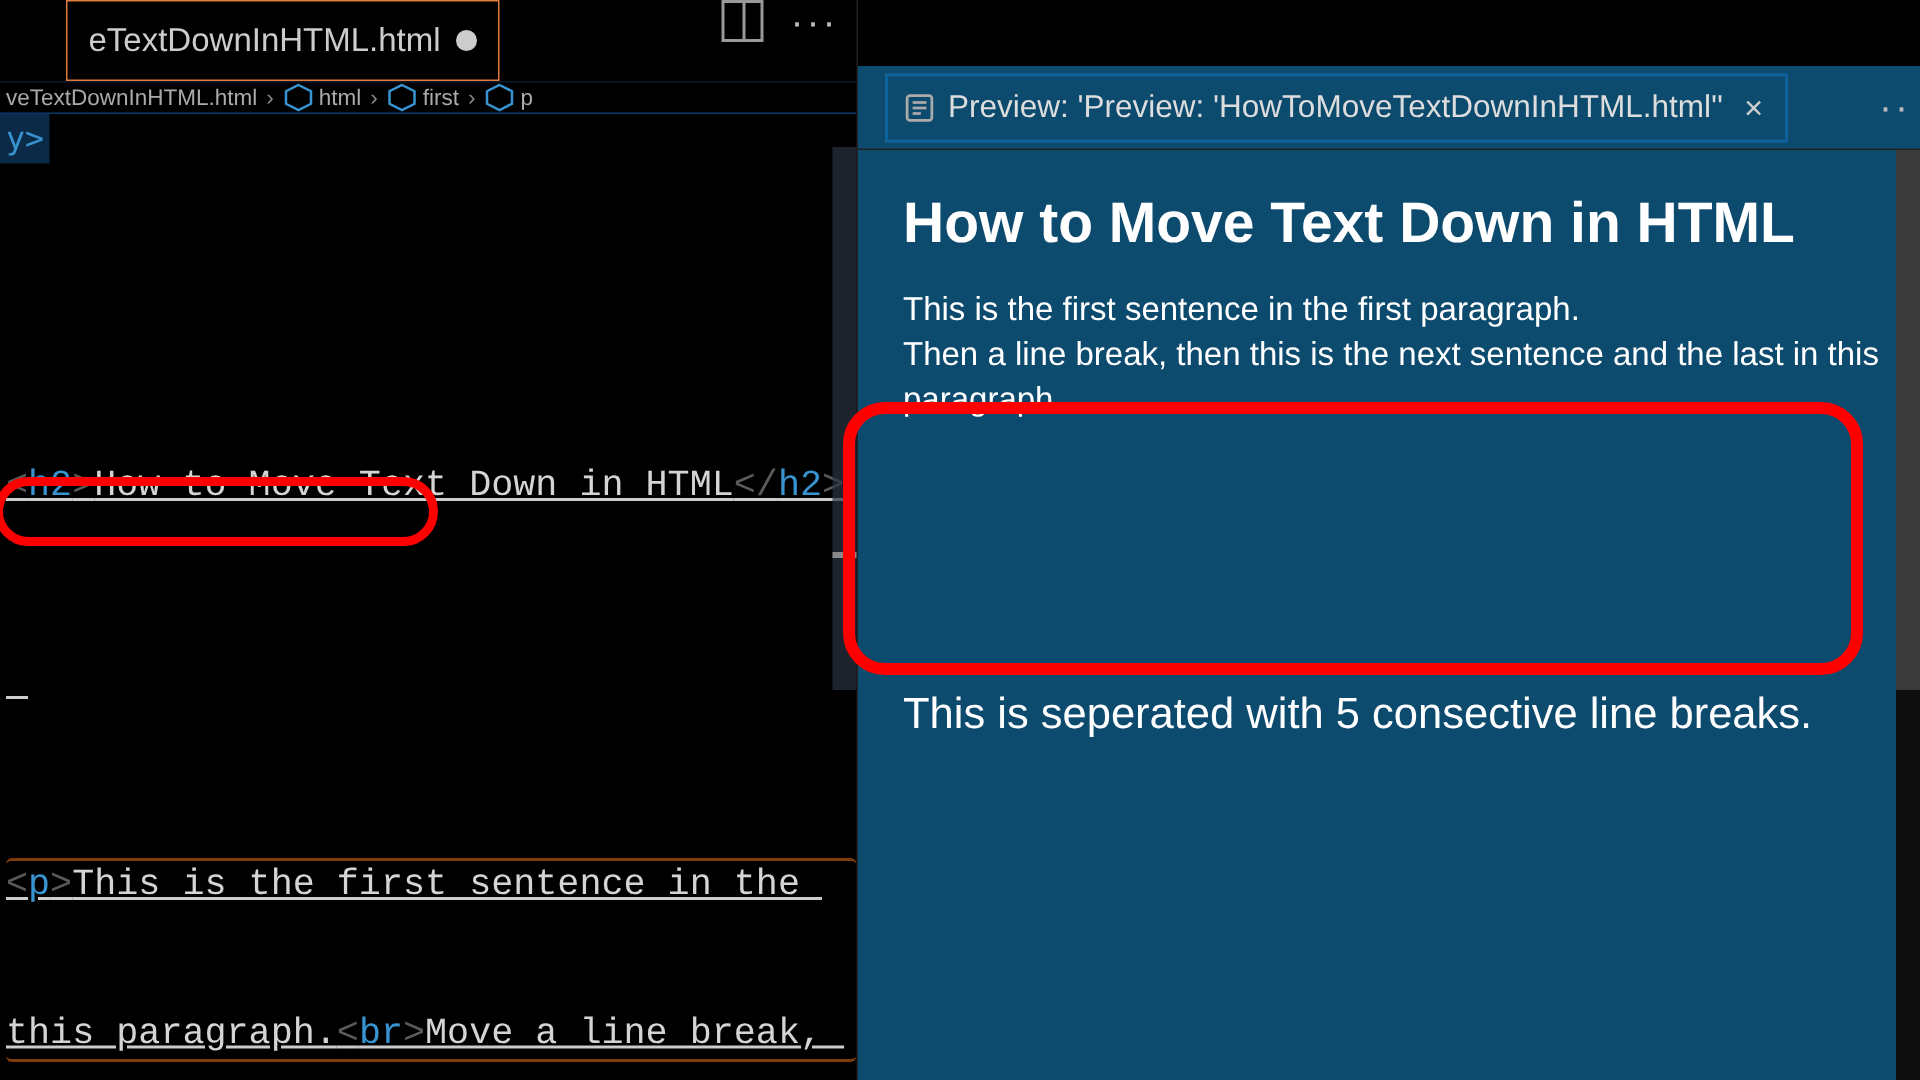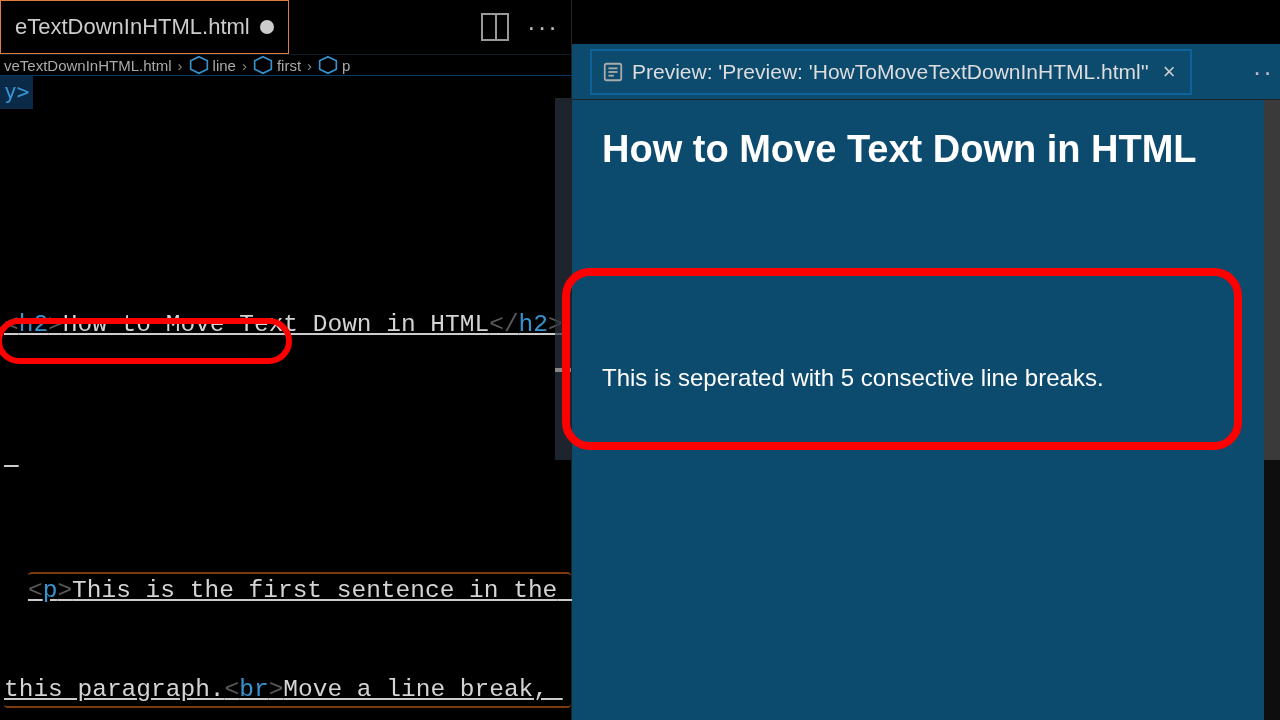--- a/index.html
+++ b/index.html
@@ -2,21 +2,21 @@
 <html><head>
 <meta charset="utf-8">
 <style>
   * { margin: 0; padding: 0; box-sizing: border-box; }
   html, body { width: 1280px; height: 720px; overflow: hidden; background: #000; font-family: "Segoe UI", Arial, sans-serif; }
   .app { display: flex; width: 100%; height: 100%; }
   .editor-pane { width: 572px; height: 100%; display: flex; flex-direction: column; background: #000; border-right: 1px solid #222; position: relative; }
   .preview-pane { flex: 1; height: 100%; display: flex; flex-direction: column; background: #0c4a6e; position: relative; margin-top: 44px; }
 
   
-  .tab-row { height: 56px; display: flex; align-items: center; border-bottom: 1px solid #333; position: relative; }
+  .tab-row { height: 56px; display: flex; align-items: flex-start; border-bottom: 1px solid #333; position: relative; margin-left: 44px; }
   .tab-row.editor { border-bottom: none; }
   .tab { height: 54px; display: flex; align-items: center; padding: 0 14px; color: #ccc; font-size: 22px; gap: 10px; }
   .tab.active { border: 1px solid #e07c3e; background: #000; }
   .tab .dirty-dot { width: 14px; height: 14px; border-radius: 50%; background: #ccc; }
   .tab-actions { margin-left: auto; display: flex; align-items: center; gap: 18px; padding-right: 12px; color: #bbb; }
   .icon-btn { display: inline-flex; align-items: center; justify-content: center; cursor: pointer; }
   .split-icon { width: 28px; height: 28px; border: 2px solid #999; position: relative; }
   .split-icon::after { content:""; position:absolute; left:50%; top:0; bottom:0; width:2px; background:#999; }
   .ellipsis { font-size: 26px; letter-spacing: 2px; color: #bbb; line-height: 1; }
   .tab-icon-doc { width: 20px; height: 24px; display: inline-block; position: relative; }
@@ -44,21 +44,21 @@
 
   
   .preview-tab-wrap { height: 56px; display: flex; align-items: center; padding-left: 18px; gap: 8px; border-bottom: 1px solid #222; }
   .preview-tab { height: 46px; border: 2px solid #0e639c; display: flex; align-items: center; padding: 0 10px 0 10px; color: #ddd; font-size: 21px; gap: 10px; }
   .preview-actions { margin-left: auto; padding-right: 6px; }
 
   
   .preview-body { padding: 28px 24px 0 30px; color: #fff; font-family: "Segoe UI", Arial, sans-serif; position: relative; flex: 1; }
   .preview-body h2 { font-size: 38px; font-weight: 700; margin-bottom: 20px; }
   .preview-body .para { font-size: 22px; line-height: 30px; margin-bottom: 8px; }
-  .preview-body .para2 { font-size: 24px; line-height: 30px; }
+  .preview-body .para2 { font-size: 29px; line-height: 30px; }
   .spacer { height: 172px; }
   .annot-red-prev { position: absolute; border: 8px solid #ff0000; border-radius: 28px; pointer-events: none; }
   .preview-scroll { position: absolute; right: 0; top: 56px; width: 16px; bottom: 0; background: #0e0e0e; }
   .preview-scroll-thumb { position: absolute; right: 0; top: 56px; width: 16px; height: 360px; background: #3a3a3a; }
 
   
   .remnant { color: #3794d1; font-family: Consolas, monospace; font-size: 21px; position: absolute; top: 0; left: 0; background: #0b2a47; padding: 0 4px; }
 </style>
 </head>
 <body>
@@ -82,21 +82,21 @@
 
     <div class="breadcrumbs">
       <span class="bc-item">
         <span>veTextDownInHTML.html</span>
       </span>
       <span class="bc-sep">›</span>
       <span class="bc-item">
         <span class="cube-icon"><svg viewBox="0 0 24 24">
               <polygon points="12,2 22,7 22,17 12,22 2,17 2,7" fill="none" stroke="#3794d1" stroke-width="2"></polygon>
             </svg></span>
-        <span>line</span>
+        <span>html</span>
       </span>
       <span class="bc-sep">›</span>
       <span class="bc-item">
         <span class="cube-icon"><svg viewBox="0 0 24 24">
               <polygon points="12,2 22,7 22,17 12,22 2,17 2,7" fill="none" stroke="#3794d1" stroke-width="2"></polygon>
             </svg></span>
         <span>first</span>
       </span>
       <span class="bc-sep">›</span>
       <span class="bc-item">
@@ -108,21 +108,21 @@
     </div>
 
     <div class="code-area">
       <span class="remnant">y&gt;</span>
       <div style="height:26px"></div>
 
       <div class="code-line"><span class="tag-bracket">&lt;</span><span class="tag-name">h2</span><span class="tag-bracket">&gt;</span><span class="attr-text">How to Move Text Down in HTML</span><span class="tag-bracket">&lt;/</span><span class="tag-name">h2</span><span class="tag-bracket">&gt;</span></div>
 
       <div class="code-line">&nbsp;</div>
 
-      <div class="code-line soft-border" style="border-left:none;border-right:none;border-bottom:none;margin-left:24px;"><span class="tag-bracket">&lt;</span><span class="tag-name">p</span><span class="tag-bracket">&gt;</span><span class="attr-text">This is the first sentence in the </span></div>
+      <div class="code-line soft-border" style="border-left:none;border-right:none;border-bottom:none;"><span class="tag-bracket">&lt;</span><span class="tag-name">p</span><span class="tag-bracket">&gt;</span><span class="attr-text">This is the first sentence in the </span></div>
       <div class="code-line soft-border" style="border-top:none;border-left:none;border-right:none;"><span class="attr-text">this paragraph.</span><span class="tag-bracket">&lt;</span><span class="tag-name">br</span><span class="tag-bracket">&gt;</span><span class="attr-text">Move a line break, </span></div>
       
       
 
       
 
       
       
 
       
@@ -153,20 +153,24 @@
         <span>Preview: 'Preview: 'HowToMoveTextDownInHTML.html''</span>
         <span class="close-x">×</span>
       </div>
       <div class="preview-actions">
         <span class="icon-btn ellipsis">··</span>
       </div>
     </div>
 
     <div class="preview-body">
       <h2>How to Move Text Down in HTML</h2>
+      <div class="para">
+        <span>This is the first sentence in the first paragraph.</span><br>
+        <span>Then a line break, then this is the next sentence and the last in this paragraph.</span>
+      </div>
       <div class="spacer"></div>
       <div class="para2">This is seperated with 5 consective line breaks.</div>
 
       <div class="annot-red-prev" style="left:-10px; top:168px; width:680px; height:182px;"></div>
     </div>
 
     <div class="preview-scroll"></div>
     <div class="preview-scroll-thumb"></div>
   </div>
 

